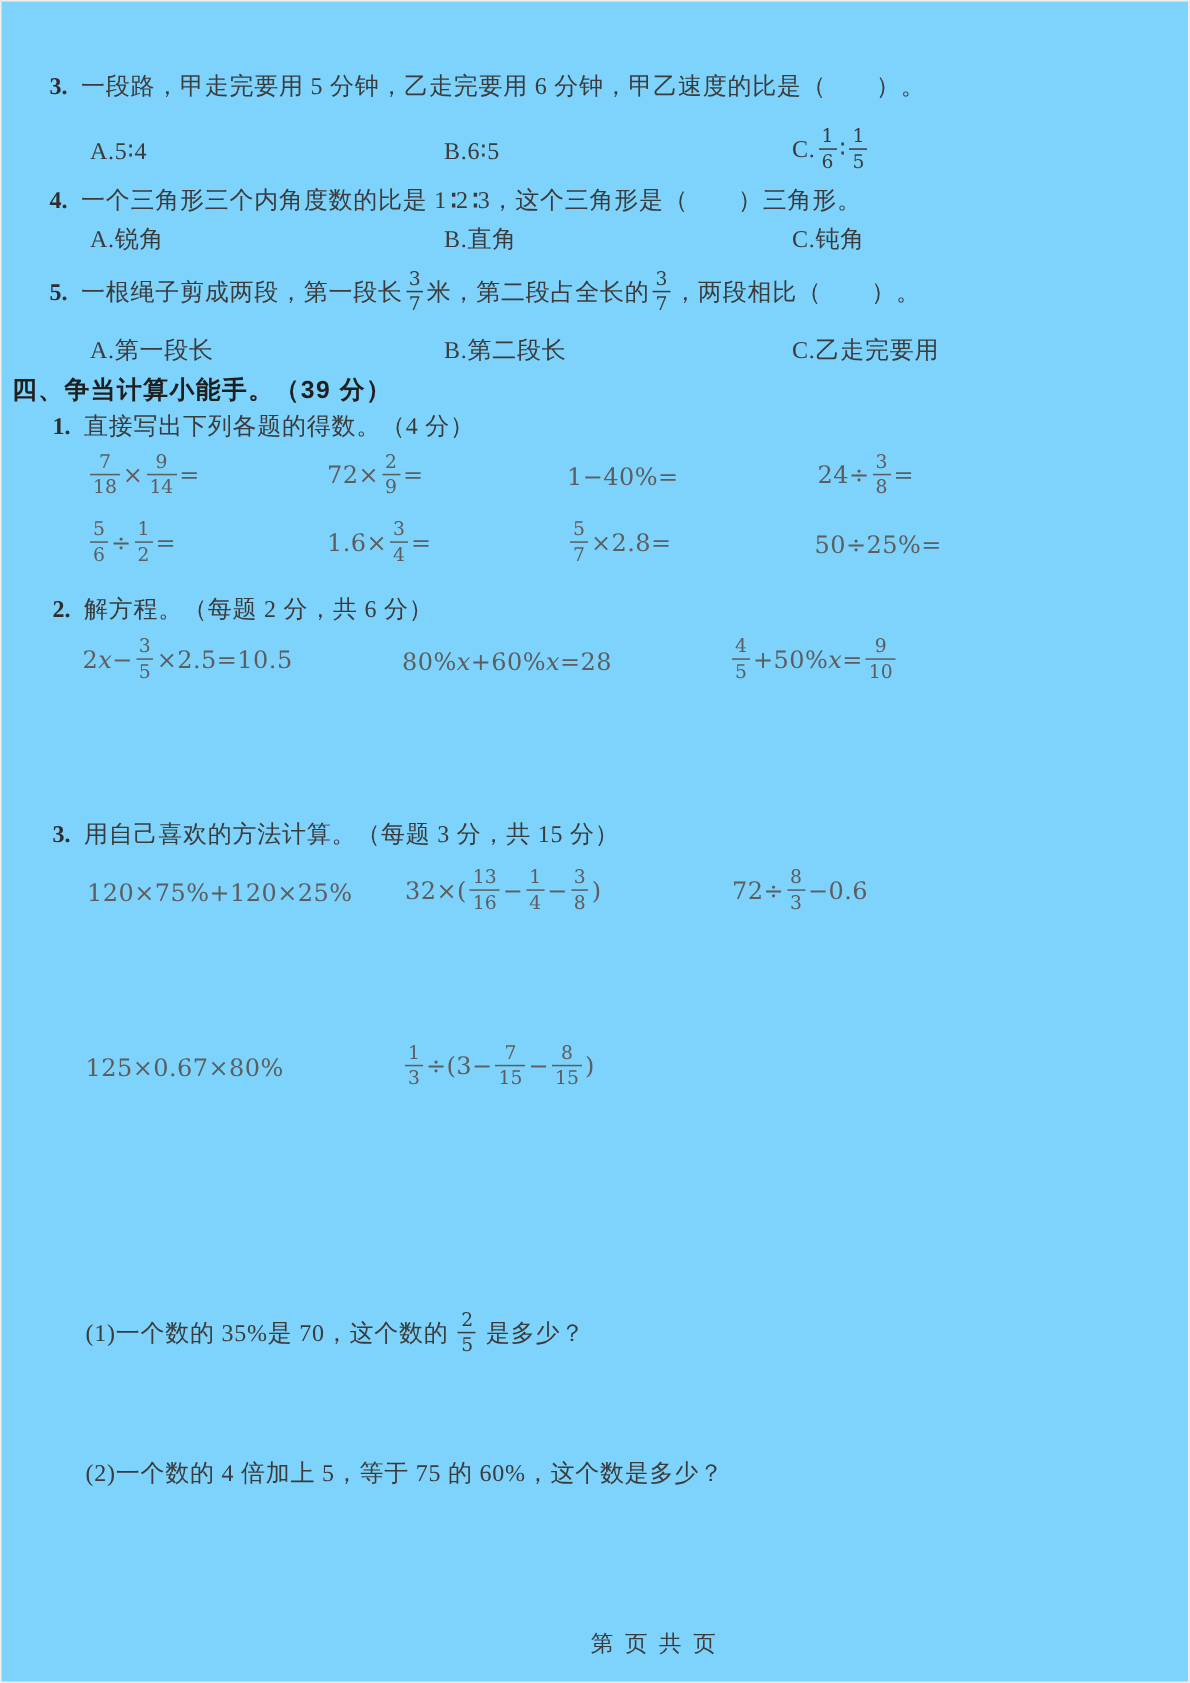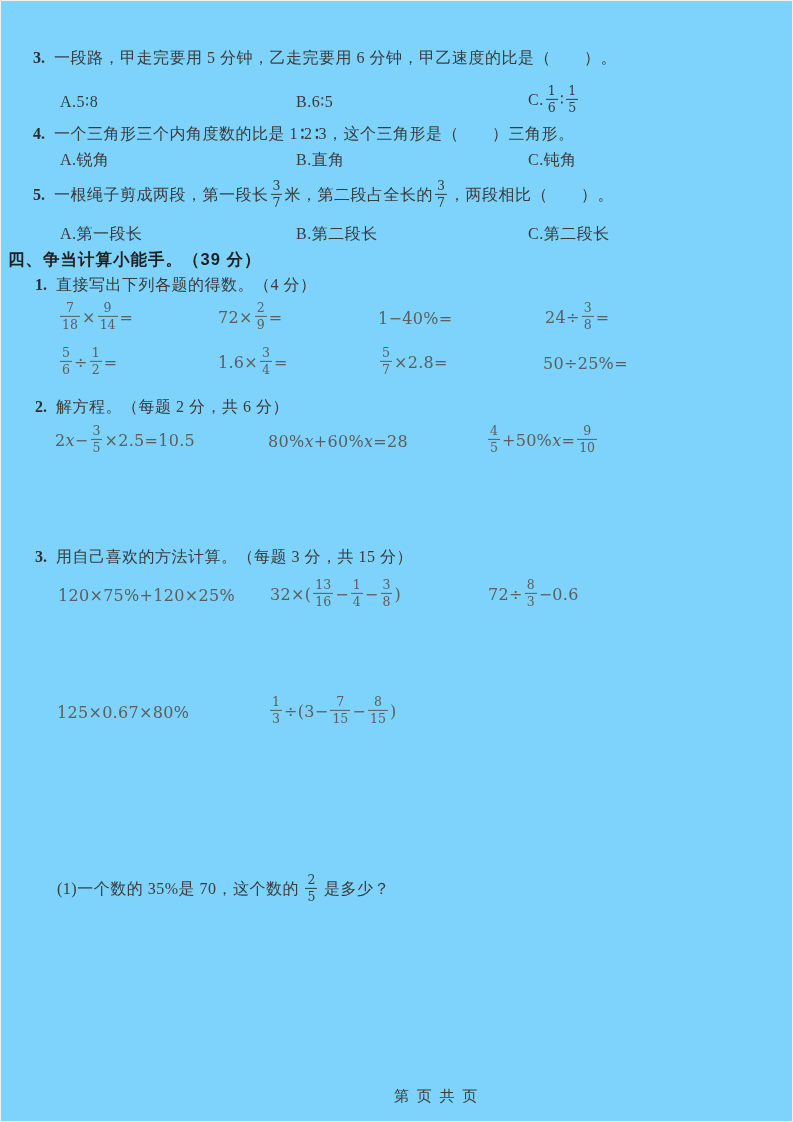--- a/index.html
+++ b/index.html
@@ -22,37 +22,37 @@
   .footer-line{font-size:15px;color:#3b3b3b;letter-spacing:2px;}
 </style>
 </head>
 <body>
 
 <div class="page">
 
   <div class="abs cn" style="left:33px;top:58px">
     <span class="qnum">3.</span><span>一段路，甲走完要用 5 分钟，乙走完要用 6 分钟，甲乙速度的比是（　　）。</span>
   </div>
-  <span class="abs opt" style="left:60px;top:101px">A.5∶8</span>
+  <span class="abs opt" style="left:60px;top:101px">A.5∶4</span>
   <span class="abs opt" style="left:296px;top:101px">B.6∶5</span>
   <span class="abs opt" style="left:528px;top:101px">C.<span class="frac"><span class="fn">1</span><span class="fd">6</span></span>∶<span class="frac"><span class="fn">1</span><span class="fd">5</span></span></span>
 
   <div class="abs cn" style="left:33px;top:134px">
     <span class="qnum">4.</span><span>一个三角形三个内角度数的比是 1∶2∶3，这个三角形是（　　）三角形。</span>
   </div>
   <span class="abs opt" style="left:60px;top:160px">A.锐角</span>
   <span class="abs opt" style="left:296px;top:160px">B.直角</span>
   <span class="abs opt" style="left:528px;top:160px">C.钝角</span>
 
   <div class="abs cn" style="left:33px;top:196px">
     <span class="qnum">5.</span><span>一根绳子剪成两段，第一段长<span class="frac"><span class="fn">3</span><span class="fd">7</span></span>米，第二段占全长的<span class="frac"><span class="fn">3</span><span class="fd">7</span></span>，两段相比（　　）。</span>
   </div>
   <span class="abs opt" style="left:60px;top:234px">A.第一段长</span>
   <span class="abs opt" style="left:296px;top:234px">B.第二段长</span>
-  <span class="abs opt" style="left:528px;top:234px">C.第二段长</span>
+  <span class="abs opt" style="left:528px;top:234px">C.乙走完要用</span>
 
   <div class="abs section-title" style="left:8px;top:260px">四、争当计算小能手。（39 分）</div>
 
   <div class="abs cn" style="left:35px;top:285px">
     <span class="qnum">1.</span><span>直接写出下列各题的得数。（4 分）</span>
   </div>
   <span class="abs math" style="left:58px;top:318px"><span class="frac"><span class="fn">7</span><span class="fd">18</span></span>×<span class="frac"><span class="fn">9</span><span class="fd">14</span></span>=</span>
   <span class="abs math" style="left:218px;top:318px">72×<span class="frac"><span class="fn">2</span><span class="fd">9</span></span>=</span>
   <span class="abs math" style="left:378px;top:318px">1−40%=</span>
   <span class="abs math" style="left:545px;top:318px">24÷<span class="frac"><span class="fn">3</span><span class="fd">8</span></span>=</span>
@@ -71,16 +71,17 @@
   <div class="abs cn" style="left:35px;top:557px">
     <span class="qnum">3.</span><span>用自己喜欢的方法计算。（每题 3 分，共 15 分）</span>
   </div>
   <span class="abs math" style="left:58px;top:595px">120×75%+120×25%</span>
   <span class="abs math" style="left:270px;top:595px">32×(<span class="frac"><span class="fn">13</span><span class="fd">16</span></span>−<span class="frac"><span class="fn">1</span><span class="fd">4</span></span>−<span class="frac"><span class="fn">3</span><span class="fd">8</span></span>)</span>
   <span class="abs math" style="left:488px;top:595px">72÷<span class="frac"><span class="fn">8</span><span class="fd">3</span></span>−0.6</span>
   <span class="abs math" style="left:57px;top:712px">125×0.67×80%</span>
   <span class="abs math" style="left:268px;top:712px"><span class="frac"><span class="fn">1</span><span class="fd">3</span></span>÷(3−<span class="frac"><span class="fn">7</span><span class="fd">15</span></span>−<span class="frac"><span class="fn">8</span><span class="fd">15</span></span>)</span>
 
   <span class="abs cn" style="left:57px;top:890px">(1)一个数的 35%是 70，这个数的 <span class="frac"><span class="fn">2</span><span class="fd">5</span></span> 是多少？</span>
+  <span class="abs cn" style="left:57px;top:983px">(2)一个数的 4 倍加上 5，等于 75 的 60%，这个数是多少？</span>
 
   <div class="abs footer-line" style="left:0;top:1096px;width:100%;text-align:center;padding-left:40px;">第 页 共 页</div>
 
 </div>
 
 </body></html>

